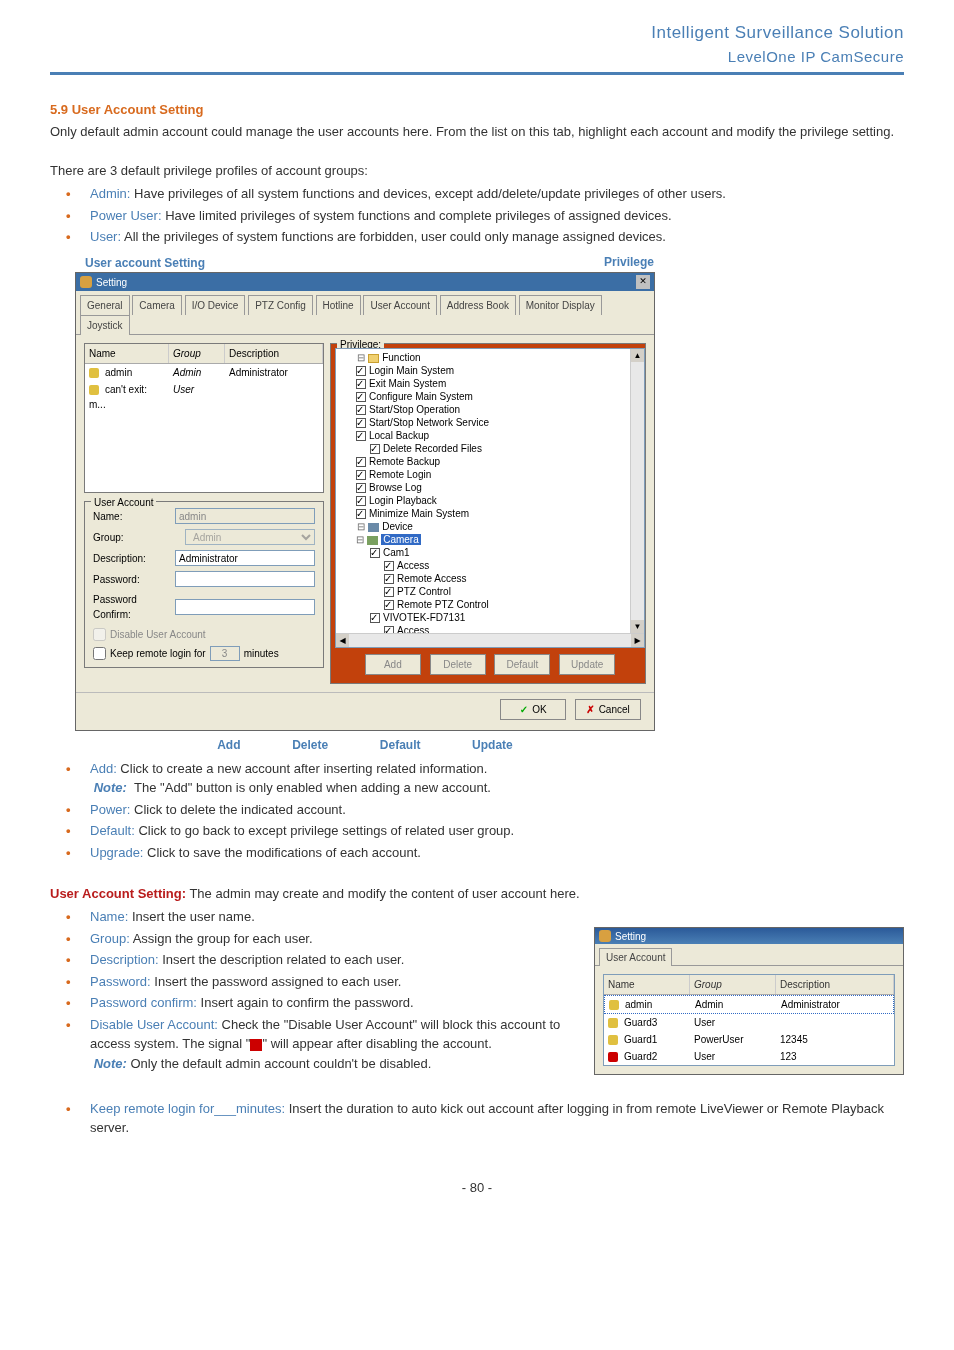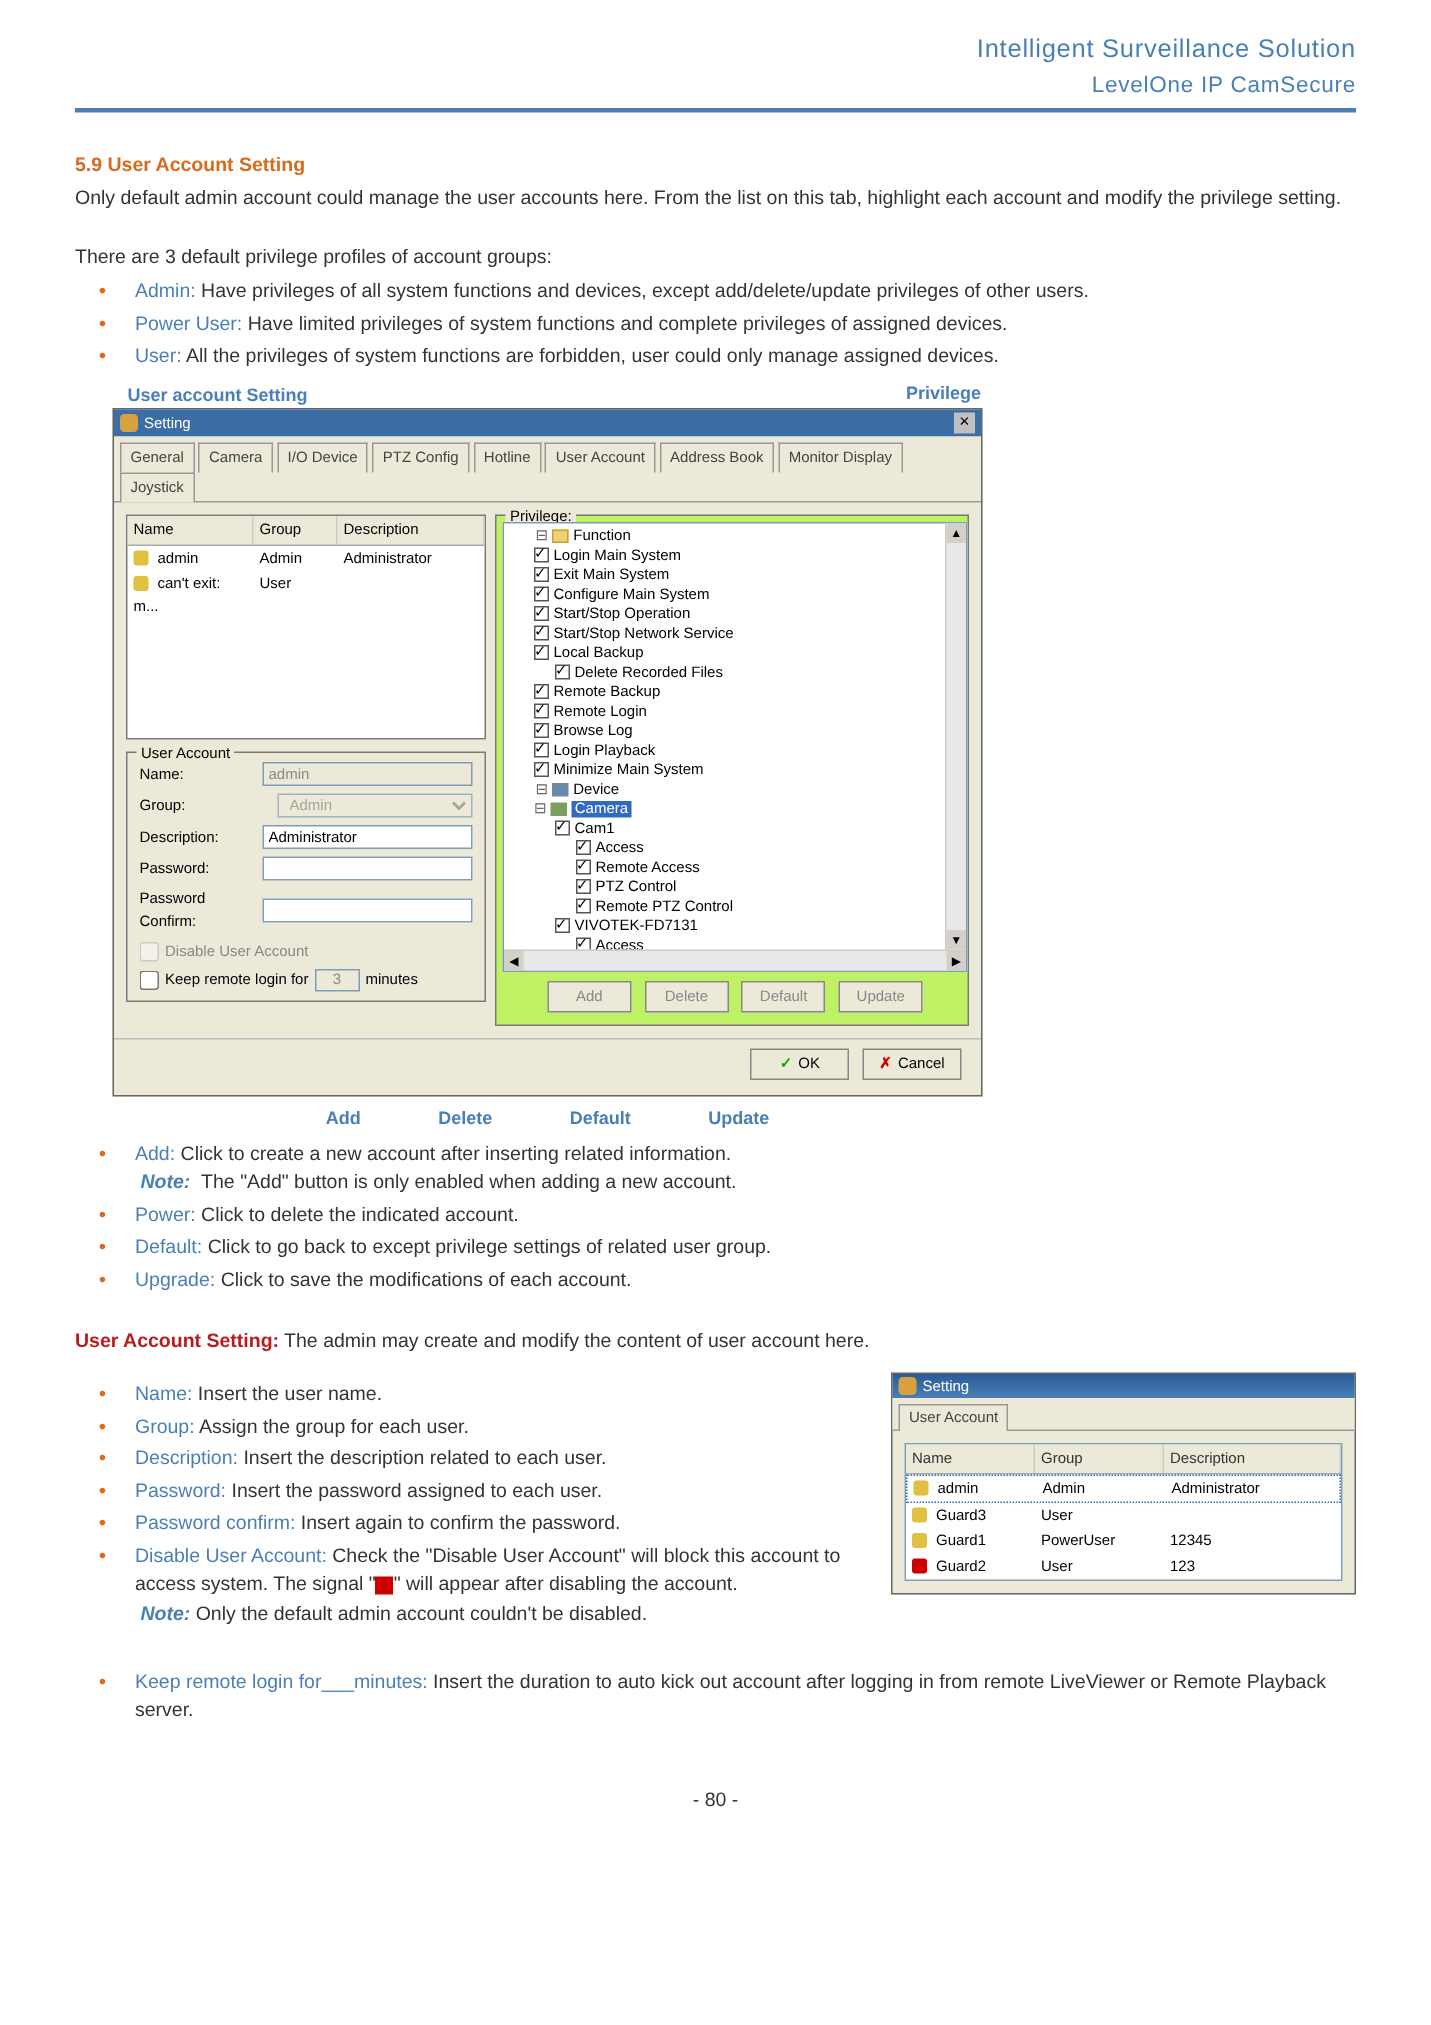--- a/index.html
+++ b/index.html
@@ -54,35 +54,35 @@
   .dlg-close { width: 14px; height: 14px; background: #c0c0c0; display: flex; align-items: center; justify-content: center; font-size: 9px; color: #000; cursor: pointer; }
   .tabstrip { background: #ece9d8; border-bottom: 1px solid #999; padding: 3px 4px 0 4px; }
   .tab { display: inline-block; padding: 2px 6px; border: 1px solid #999; border-bottom: none; background: #ece9d8; font-size: 10px; color: #444; position: relative; top: 1px; cursor: pointer; }
   .tab.active { background: #ece9d8; font-weight: normal; }
   .dlg-body { display: flex; gap: 6px; padding: 8px; }
   .left-panel { width: 240px; }
   .list-box { border: 1px solid #7a7a7a; background: #fff; height: 150px; overflow: hidden; }
   .list-header { display: flex; background: #ece9d8; border-bottom: 1px solid #aaa; font-size: 10px; }
   .list-header span { padding: 2px 4px; border-right: 1px solid #ccc; }
   .col-name { width: 84px; }
-  .col-group { width: 56px; }
+  .col-group { width: 56px; font-style: italic; }
   .col-desc { flex: 1; }
   .list-row { display: flex; font-size: 10px; color: #000; padding: 1px 0; }
   .list-row span { padding: 0 4px; }
   .key { width:10px; height:10px; background:#e0c040; display:inline-block; border-radius:2px; margin-right:2px; vertical-align:middle;}
   .form-box { border: 1px solid #7a7a7a; padding: 6px 8px; margin-top: 8px; background: #ece9d8; position: relative; }
   .form-box .legend { position: absolute; top: -7px; left: 6px; background: #ece9d8; padding: 0 3px; font-size: 10px; }
   .form-row { display: flex; align-items: center; margin-bottom: 5px; }
   .form-row label { width: 92px; font-size: 10px; color: #000; }
   .form-row input[type=text], .form-row select { flex: 1; border: 1px solid #7f9db9; font-size: 10px; padding: 1px 3px; background: #fff; height: 16px; }
   .form-row input[disabled], .form-row select[disabled] { background: #ece9d8; color: #888; }
   .chk-row { display: flex; align-items: center; gap: 4px; font-size: 10px; color: #888; margin-top: 4px; }
   .chk-row.enabled { color: #000; }
   .chk-row input[type=text] { width: 30px; border: 1px solid #7f9db9; font-size: 10px; height: 15px; background:#ece9d8; text-align:center; color:#888;}
-  .right-panel { flex: 1; border: 1px solid #7a7a7a; background: #bef264; padding: 4px 0 4px 4px; position: relative; }
+  .right-panel { flex: 1; border: 1px solid #7a7a7a; background: #c2410c; padding: 4px 0 4px 4px; position: relative; }
   .right-panel .plegend { position:absolute; top:-7px; left:6px; background:#ece9d8; padding:0 3px; font-size:10px;}
   .tree-wrap { background:#fff; border:1px solid #7f9db9; height:300px; overflow:hidden; position:relative; padding:2px 0 2px 4px;}
   .tree { font-size:10px; line-height:13px; }
   .tree .node { white-space:nowrap; }
   .tree .i0{ padding-left:17px;} .tree .i1{ padding-left:16px;} .tree .i2{ padding-left:30px;} .tree .i3{ padding-left:44px;}
   .chk { width:10px;height:10px;border:1px solid #555;display:inline-block;vertical-align:middle;margin-right:3px;position:relative;background:#fff;}
   .chk.c::after{content:"✓";position:absolute;top:-3px;left:-1px;font-size:10px;}
   .folder{width:11px;height:9px;background:#f0d070;display:inline-block;vertical-align:middle;margin-right:3px;border:1px solid #caa030;}
   .devglyph{width:11px;height:9px;background:#6a8aa8;display:inline-block;vertical-align:middle;margin-right:3px;}
   .sel { background:#316ac5; color:#fff; padding:0 2px; }
@@ -102,21 +102,21 @@
   .inset-box {
     width: 310px; border:1px solid #666; font-family:Tahoma,sans-serif; font-size:10px; background:#ece9d8;
   }
   .inset-title{background:linear-gradient(#2b5a99,#4a7fb5);color:#fff;padding:1px 4px;display:flex;align-items:center;gap:4px;height:16px;}
   .inset-tabs{background:#ece9d8;padding:3px 4px 0 4px;border-bottom:1px solid #999;}
   .inset-tabs .tab{font-size:10px;padding:1px 6px;}
   .inset-list{background:#fff;border:1px solid #7f9db9;margin:8px;overflow:hidden;}
   .inset-list .list-header{background:#ece9d8;}
   .inset-list .dotted-row{border:1px dotted #316ac5;}
 
-  .two-col { display:flex; gap:6px; align-items:flex-start; margin-top:12px;}
+  .two-col { display:flex; gap:6px; align-items:flex-end; margin-top:0;}
   .two-col .left-col{flex:1;}
   .pagefoot{ text-align:center; margin-top:40px; font-size:13px; color:#333;}
   .pagefoot span{color:#333;}
 </style>
 </head>
 <body>
 
 
 
 

